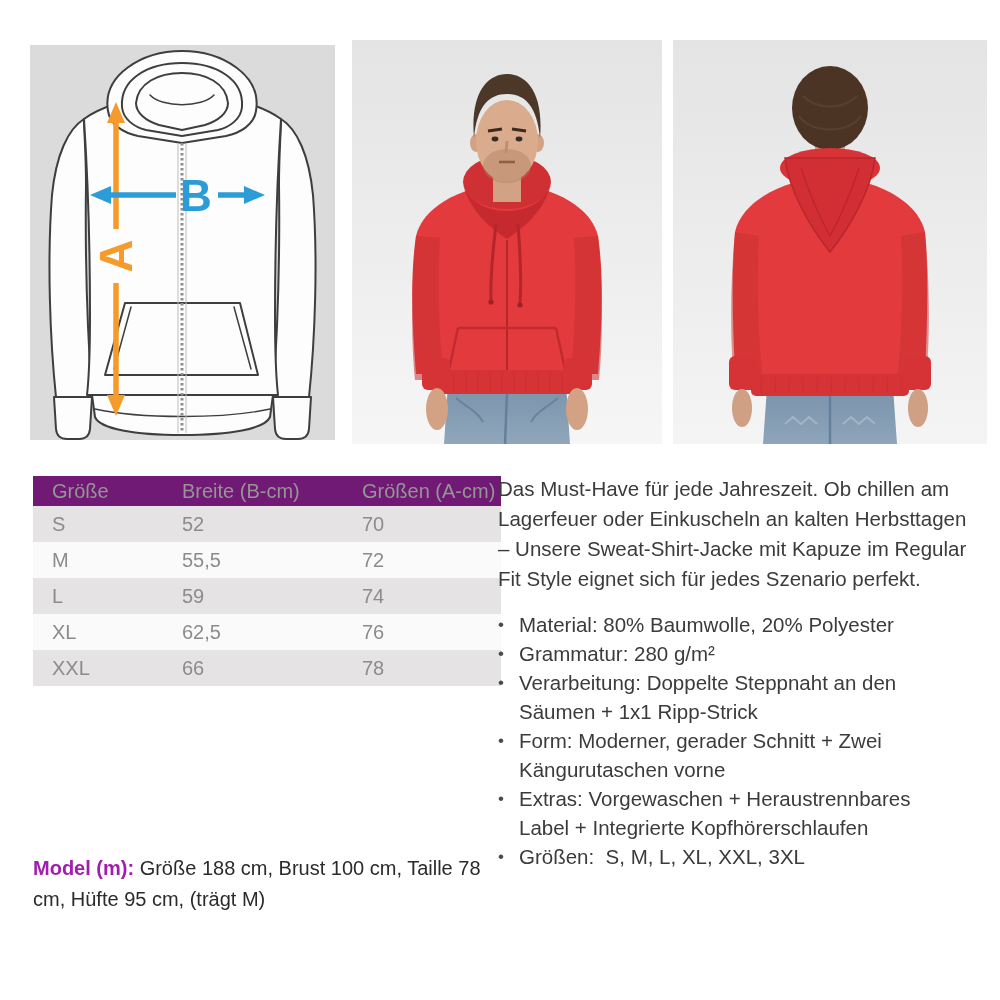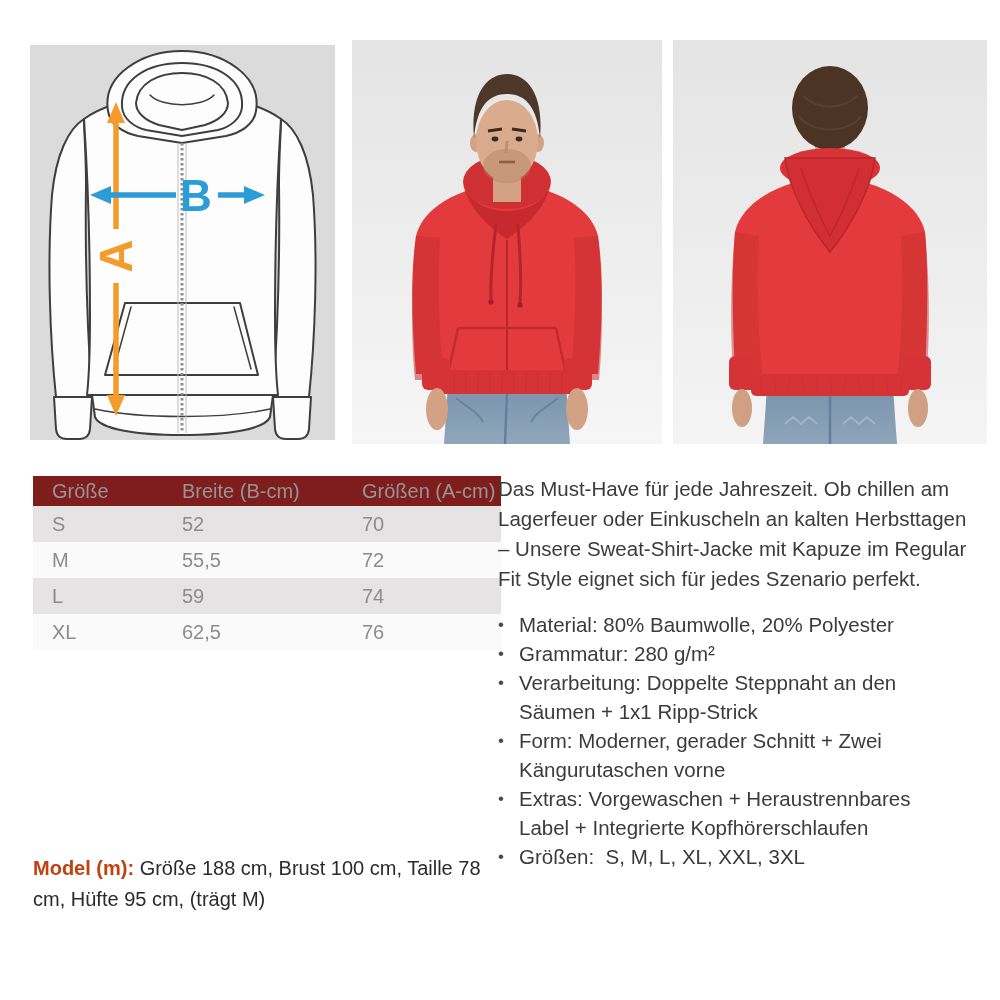--- a/index.html
+++ b/index.html
@@ -4,30 +4,30 @@
 <style>
   html,body{margin:0;padding:0;background:#ffffff;}
   .canvas{position:relative;width:1000px;height:1000px;background:#ffffff;overflow:hidden;
           font-family:"Liberation Sans","DejaVu Sans",sans-serif;}
   .panel{position:absolute;margin:0;padding:0;}
   .panel svg{display:block;}
 
   
   table.size{position:absolute;left:33px;top:476px;width:468px;border-collapse:collapse;table-layout:fixed;}
   table.size col.c1{width:149px;} table.size col.c2{width:180px;} table.size col.c3{width:139px;}
-  table.size th{height:30px;background:#7f1d1d;font-weight:normal;color:#959595;
+  table.size th{height:30px;background:#701a75;font-weight:normal;color:#959595;
                 font-size:20px;text-align:left;vertical-align:middle;padding:0;}
   table.size td{height:36px;color:#8c8c8c;font-size:20px;text-align:left;vertical-align:middle;padding:0;}
   table.size th:first-child,table.size td:first-child{padding-left:19px;}
   table.size tbody tr:nth-child(odd){background:#e5e3e3;}
   table.size tbody tr:nth-child(even){background:#fbfafa;}
 
   .tolerance{position:absolute;left:28px;top:749px;width:492px;font-size:20px;color:#2b2b2b;line-height:26px;}
   .model{position:absolute;left:33px;top:833px;width:470px;font-size:20px;color:#2b2b2b;line-height:31px;}
-  .model b{color:#c2410c;}
+  .model b{color:#a21caf;}
 
   .right-col{position:absolute;left:498px;top:474px;width:470px;}
   .intro{margin:0 0 16px 0;font-size:20.5px;line-height:30px;color:#3b3b3b;width:470px;}
   .b-row{display:flex;width:462px;font-size:20.5px;line-height:29px;color:#3b3b3b;}
   .dot{flex:0 0 21px;color:#4a4a4a;font-size:17px;}
   .b-text{flex:1;white-space:pre-wrap;}
 </style>
 </head>
 <body>
 
@@ -203,20 +203,25 @@
         <tr>
           <td>L</td>
           <td>59</td>
           <td>74</td>
         </tr>
         <tr>
           <td>XL</td>
           <td>62,5</td>
           <td>76</td>
         </tr>
+        <tr>
+          <td>XXL</td>
+          <td>66</td>
+          <td>78</td>
+        </tr>
       </tbody>
   </table>
 
   <p class="model"><b>Model (m):</b><span> Größe 188 cm, Brust 100 cm, Taille 78 cm, Hüfte 95 cm, (trägt M)</span></p>
 
   <div class="right-col">
     <p class="intro">Das Must-Have für jede Jahreszeit. Ob chillen am Lagerfeuer oder Einkuscheln an kalten Herbsttagen – Unsere Sweat-Shirt-Jacke mit Kapuze im Regular Fit Style eignet sich für jedes Szenario perfekt.</p>
     <div>
         <div class="b-row">
           <span class="dot">•</span>

